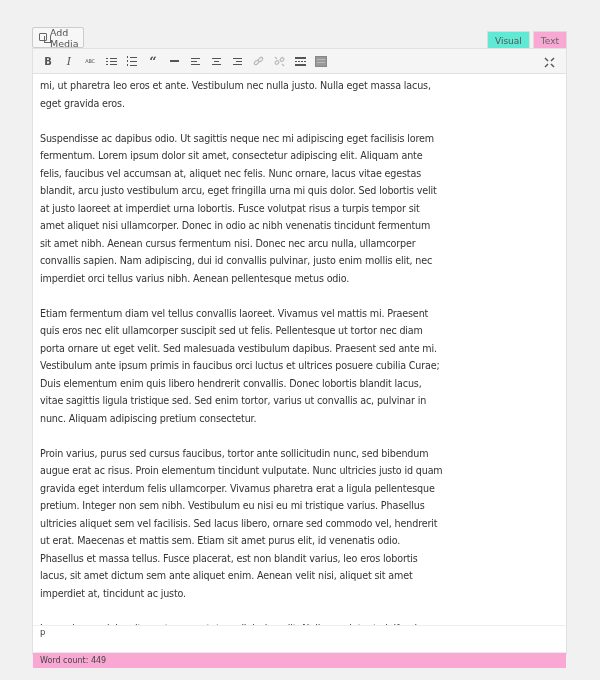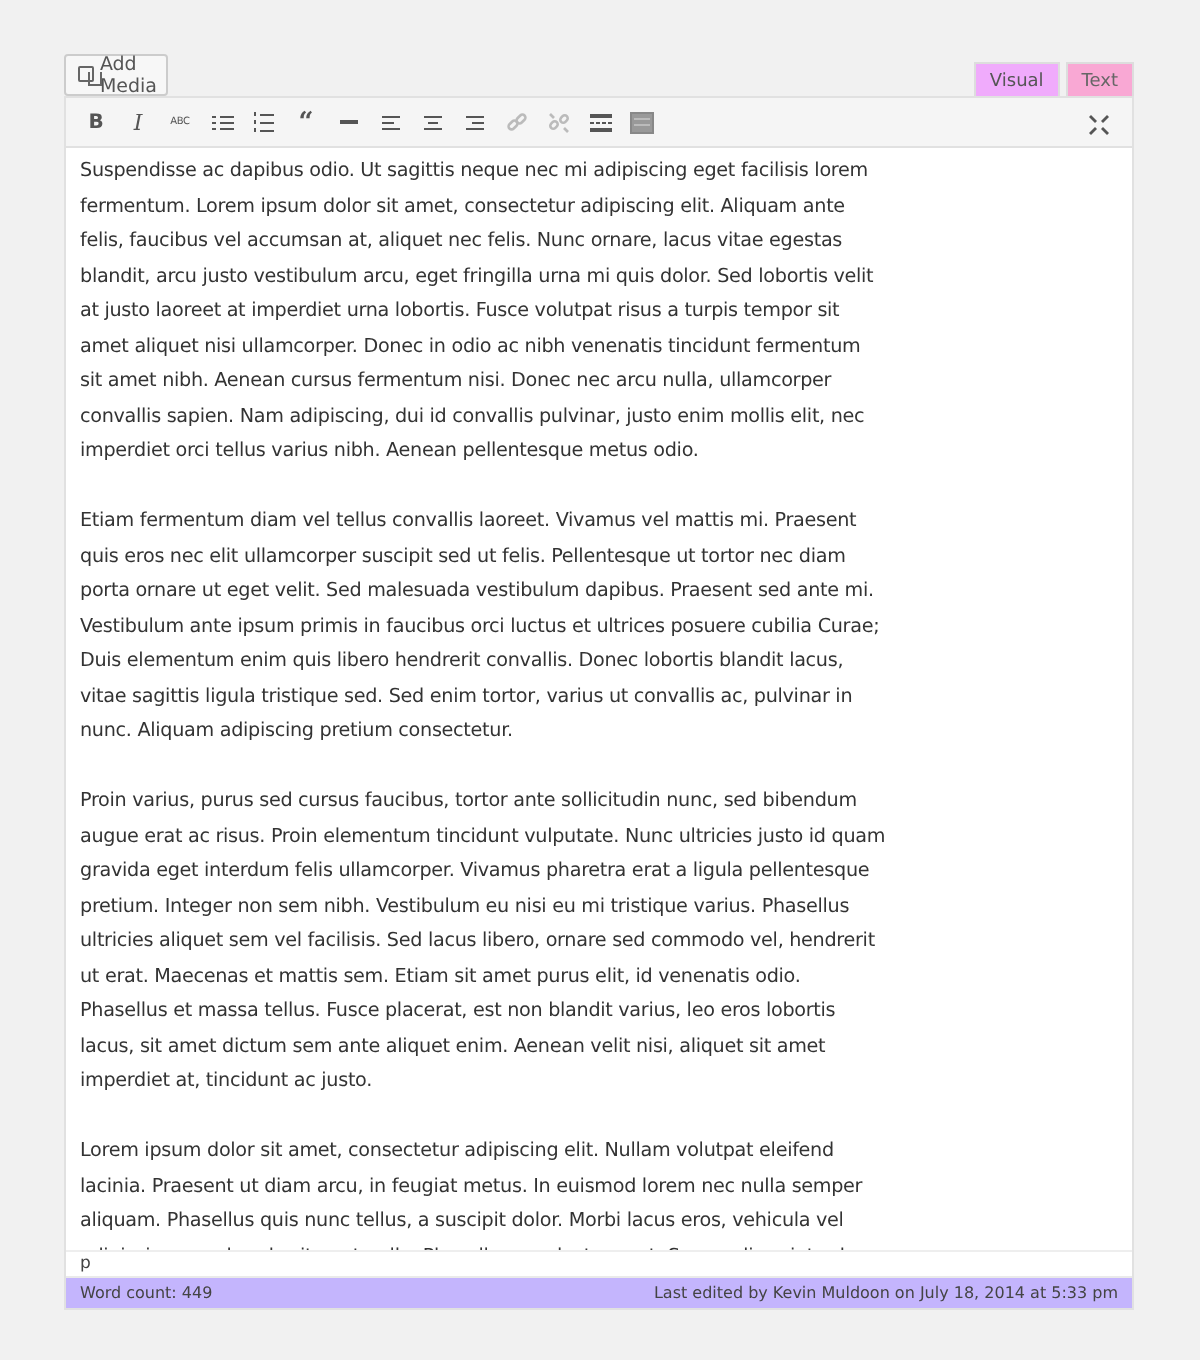--- a/index.html
+++ b/index.html
@@ -11,21 +11,21 @@
     border: 1px solid #ccc; background: #f7f7f7; border-radius: 2px;
     display: flex; align-items: center; padding-left: 5px; gap: 4px;
     font-size: 9.5px; color: #555; cursor: pointer;
   }
   .add-media .ico { width: 12px; height: 11px; position: relative; }
   .add-media .ico::before { content: ""; position: absolute; left: 1px; top: 1px; width: 6px; height: 6px; border: 1.5px solid #666; border-radius: 1px; }
   .add-media .ico::after { content: ""; position: absolute; left: 6px; top: 4px; width: 5px; height: 6px; border-left: 1.5px solid #666; border-bottom: 1.5px solid #666; border-right: 1.5px solid #666; }
 
   .tabs { position: absolute; top: 31px; right: 33px; display: flex; gap: 3px; }
   .tab { height: 18px; padding: 0 7px; font-size: 9px; line-height: 18px; color: #555; border: 1px solid #ddd; border-bottom: none; cursor: pointer; }
-  .tab.active { background: #f0abfc; color: #555; text-align: right; }
+  .tab.active { background: #5eead4; color: #555; text-align: right; }
   .tab.inactive { background: #f9a8d4; color: #666; }
 
   .editor {
     position: absolute; left: 32px; top: 48px; width: 535px; height: 607px;
     border: 1px solid #e1e1e1; background: #fff;
   }
   .toolbar {
     height: 25px; background: #f5f5f5; border-bottom: 1px solid #e1e1e1;
     display: flex; align-items: center; padding-left: 6px; position: relative;
   }
@@ -51,21 +51,21 @@
   .fullscreen { position: absolute; right: 5px; top: 4px; }
 
   .content {
     height: 551px; overflow: hidden; padding: 3px 122px 0 7px;
     font-size: 9.6px; line-height: 17.5px; color: #333;
     font-family: "DejaVu Sans", sans-serif; letter-spacing: -0.15px;
   }
   .content p { margin-bottom: 17.5px; }
 
   .pathbar { height: 13px; border-top: 1px solid #eee; padding-left: 7px; font-size: 8.5px; line-height: 12px; color: #444; background: #fff; }
-  .status { height: 16px; background: #c4b5fd; border-top: 1px solid #eaeaea; display: flex; justify-content: space-between; align-items: center; padding: 0 7px; font-size: 8px; color: #444; }
+  .status { height: 16px; background: #f9a8d4; border-top: 1px solid #eaeaea; display: flex; justify-content: space-between; align-items: center; padding: 0 7px; font-size: 8px; color: #444; margin-top: 14px; }
 </style>
 </head>
 <body>
 
 <div class="add-media">
   <span class="ico"></span>
   <span>Add Media</span>
 </div>
 
 <div class="tabs">
@@ -169,25 +169,25 @@
             <line x1="1" y1="1" x2="4" y2="4"></line>
             <line x1="10" y1="1" x2="7" y2="4"></line>
             <line x1="1" y1="10" x2="4" y2="7"></line>
             <line x1="10" y1="10" x2="7" y2="7"></line>
           </g>
         </svg>
     </div>
   </div>
 
   <div class="content">
+    <p>mi, ut pharetra leo eros et ante. Vestibulum nec nulla justo. Nulla eget massa lacus, eget gravida eros.</p>
     <p>Suspendisse ac dapibus odio. Ut sagittis neque nec mi adipiscing eget facilisis lorem fermentum. Lorem ipsum dolor sit amet, consectetur adipiscing elit. Aliquam ante felis, faucibus vel accumsan at, aliquet nec felis. Nunc ornare, lacus vitae egestas blandit, arcu justo vestibulum arcu, eget fringilla urna mi quis dolor. Sed lobortis velit at justo laoreet at imperdiet urna lobortis. Fusce volutpat risus a turpis tempor sit amet aliquet nisi ullamcorper. Donec in odio ac nibh venenatis tincidunt fermentum sit amet nibh. Aenean cursus fermentum nisi. Donec nec arcu nulla, ullamcorper convallis sapien. Nam adipiscing, dui id convallis pulvinar, justo enim mollis elit, nec imperdiet orci tellus varius nibh. Aenean pellentesque metus odio.</p>
     <p>Etiam fermentum diam vel tellus convallis laoreet. Vivamus vel mattis mi. Praesent quis eros nec elit ullamcorper suscipit sed ut felis. Pellentesque ut tortor nec diam porta ornare ut eget velit. Sed malesuada vestibulum dapibus. Praesent sed ante mi. Vestibulum ante ipsum primis in faucibus orci luctus et ultrices posuere cubilia Curae; Duis elementum enim quis libero hendrerit convallis. Donec lobortis blandit lacus, vitae sagittis ligula tristique sed. Sed enim tortor, varius ut convallis ac, pulvinar in nunc. Aliquam adipiscing pretium consectetur.</p>
     <p>Proin varius, purus sed cursus faucibus, tortor ante sollicitudin nunc, sed bibendum augue erat ac risus. Proin elementum tincidunt vulputate. Nunc ultricies justo id quam gravida eget interdum felis ullamcorper. Vivamus pharetra erat a ligula pellentesque pretium. Integer non sem nibh. Vestibulum eu nisi eu mi tristique varius. Phasellus ultricies aliquet sem vel facilisis. Sed lacus libero, ornare sed commodo vel, hendrerit ut erat. Maecenas et mattis sem. Etiam sit amet purus elit, id venenatis odio. Phasellus et massa tellus. Fusce placerat, est non blandit varius, leo eros lobortis lacus, sit amet dictum sem ante aliquet enim. Aenean velit nisi, aliquet sit amet imperdiet at, tincidunt ac justo.</p>
     <p>Lorem ipsum dolor sit amet, consectetur adipiscing elit. Nullam volutpat eleifend lacinia. Praesent ut diam arcu, in feugiat metus. In euismod lorem nec nulla semper aliquam. Phasellus quis nunc tellus, a suscipit dolor. Morbi lacus eros, vehicula vel adipiscing non, hendrerit eget nulla. Phasellus non lectus erat. Suspendisse interdum, leo et varius tempus, elit velit interdum mi, ut pharetra leo eros et ante. Vestibulum nec nulla justo. Nulla eget massa lacus, eget gravida eros.</p>
   </div>
 
   <div class="pathbar">p</div>
 
   <div class="status">
     <span>Word count: 449</span>
-    <span>Last edited by Kevin Muldoon on July 18, 2014 at 5:33 pm</span>
   </div>
 </div>
 
 </body></html>

